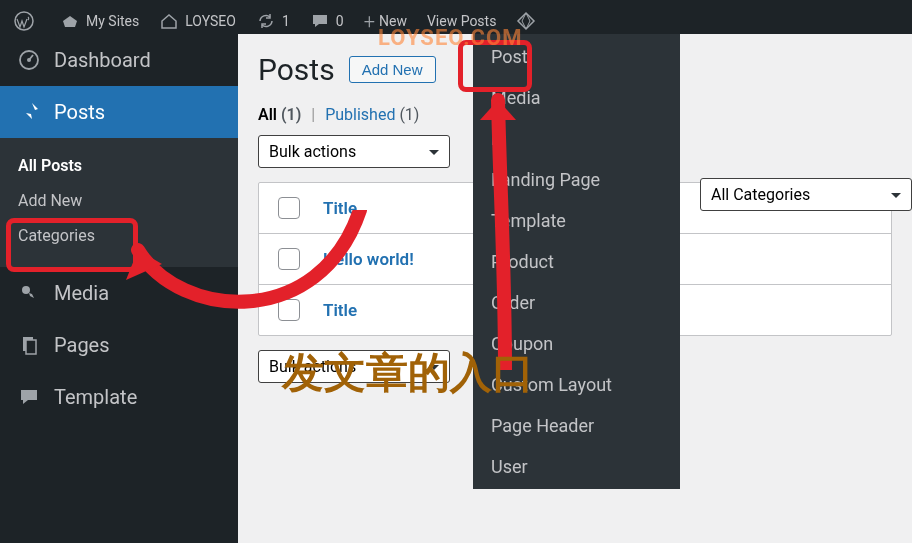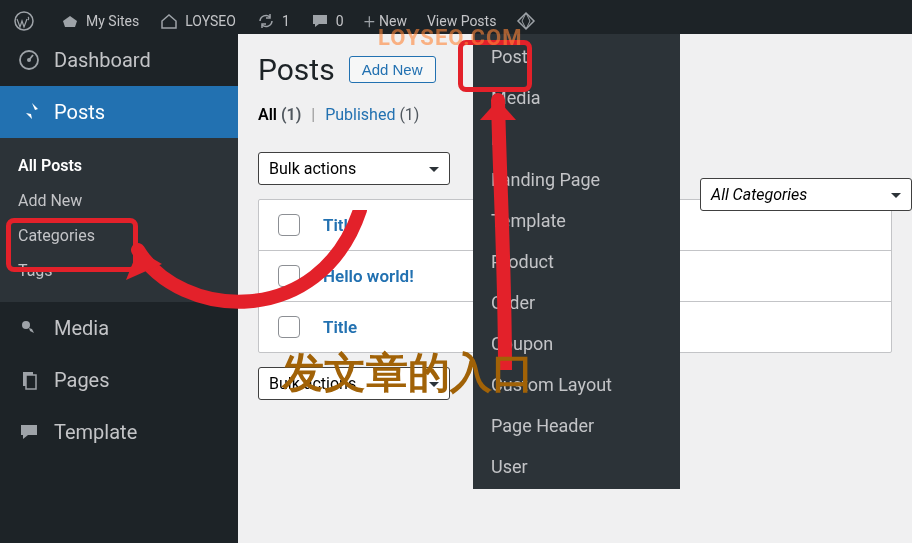--- a/index.html
+++ b/index.html
@@ -91,21 +91,21 @@
   .page-btn {
     border: 1px solid #2271b1;
     color: #2271b1;
     background:#f6f7f7;
     padding: 4px 12px;
     font-size: 15px;
     border-radius: 3px;
     cursor:pointer;
     margin-bottom: 18px;
   }
-  .views { margin-bottom: 28px; font-size: 16px;}
+  .views { margin-bottom: 11px; font-size: 16px;}
   .views .v1 { font-weight: 600; }
   .views .sep { color: #999; margin: 0 6px;}
   .views .v2 { color: #2271b1; cursor:pointer;}
   .views .cnt { color:#50575e; }
   .toolbar-row { display:flex; gap:10px; margin-bottom: 14px; }
   .select {
     border: 1px solid #404040;
     background: #fff;
     border-radius: 3px;
     padding: 6px 30px 6px 10px;
@@ -179,21 +179,21 @@
     left: 282px; top: 345px;
     color: #a16207;
     font-size: 42px;
     font-weight: 700;
     z-index: 40;
     pointer-events:none;
   }
   
   .arrow-svg { position:absolute; z-index: 35; pointer-events:none; }
   
-  .right-select-wrap { position:absolute; right:0; top:178px;font-style:italic; }
+  .right-select-wrap { position:absolute; right:0; top:178px; }
 </style>
 </head>
 <body>
 
 <div class="topbar">
   <div class="topbar-item">
     <span class="ic">
       <svg width="20" height="20" viewBox="0 0 20 20">
           <circle cx="10" cy="10" r="9" fill="none" stroke="#9ea3a8" stroke-width="1.5"></circle>
           <path d="M3 8l3 8 2-6 2 6 3-8M14 6a2 2 0 010 3" stroke="#9ea3a8" fill="none" stroke-width="1.2"></path>
@@ -266,21 +266,20 @@
       <svg width="22" height="22" viewBox="0 0 22 22">
           <path d="M14 2l6 6-3 1-4 4 1 5-3-3-6 6 6-6-3-3 5 1 4-4z" fill="#fff"></path>
         </svg>
     </span>
     <span>Posts</span>
   </div>
   <div class="sb-sub">
     <div class="sb-sub-item current">All Posts</div>
     <div class="sb-sub-item">Add New</div>
     <div class="sb-sub-item">Categories</div>
-    <div class="sb-sub-item">Tags</div>
   </div>
   <div class="sb-item">
     <span class="ic">
       <svg width="22" height="22" viewBox="0 0 22 22">
           <circle cx="8" cy="8" r="4" fill="#9ea3a8"></circle>
           <path d="M11 11l3 1 2 4-4-2-1-3z" fill="#9ea3a8"></path>
         </svg>
     </span>
     <span>Media</span>
   </div>

